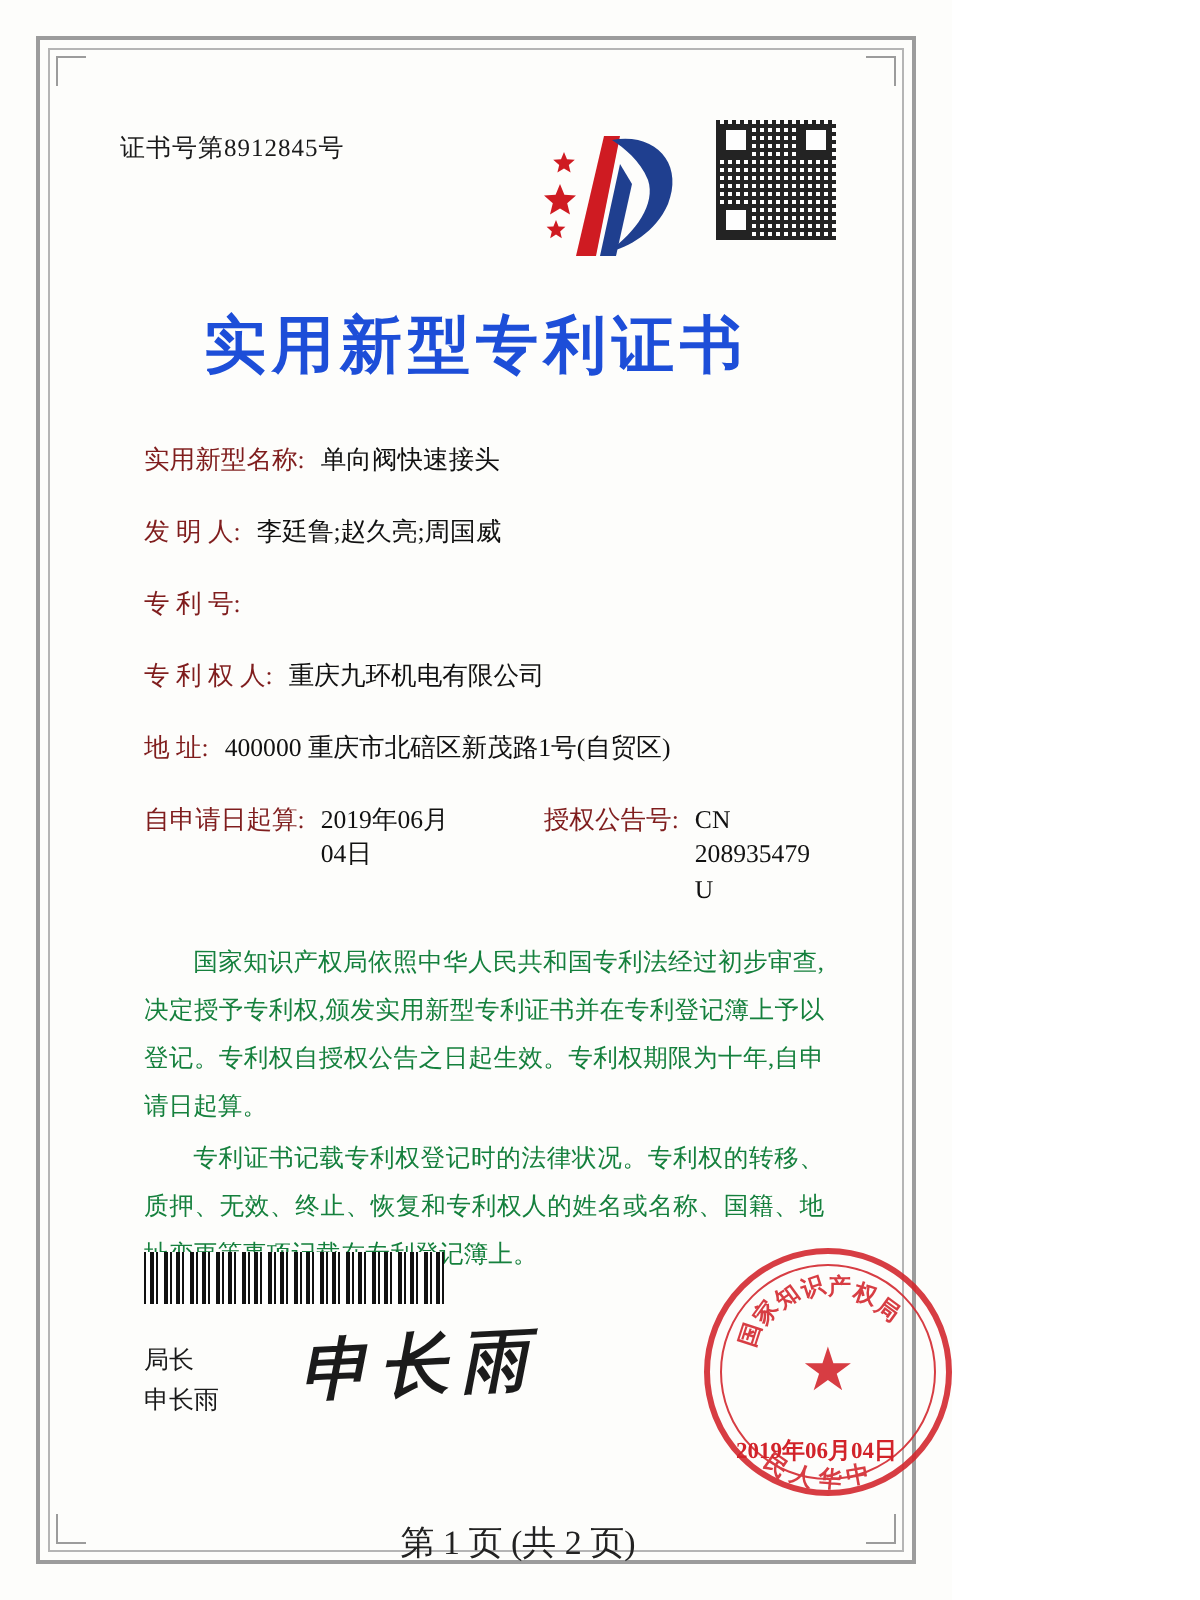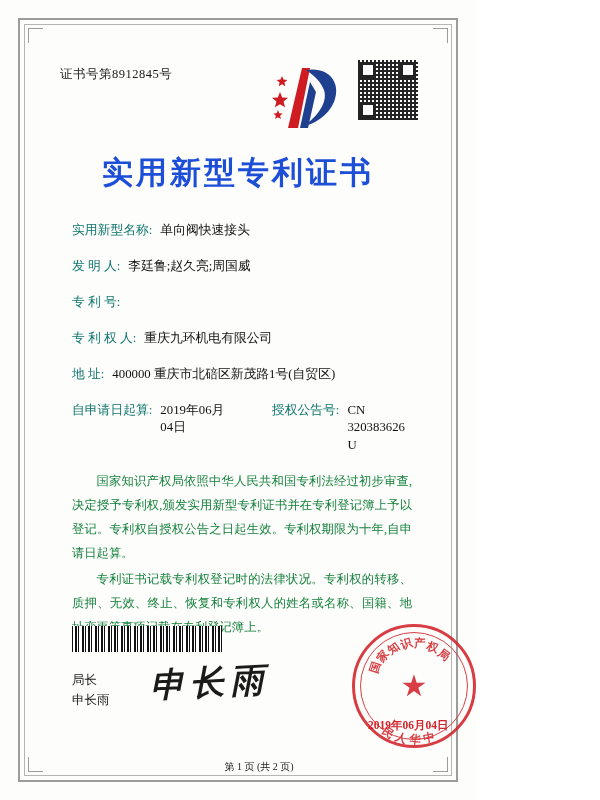--- a/index.html
+++ b/index.html
@@ -126,21 +126,21 @@
   }
   .field-row {
     display: flex;
     align-items: baseline;
     margin-bottom: 18px;
     font-size: 12.8px;
     line-height: 1.4;
   }
   .field-label {
     white-space: nowrap;
-    color: #0f766e;
+    color: #7f1d1d;
   }
   .field-value {
     margin-left: 8px;
     color: #111;
   }
   .field-row.two-col .col2 {
     margin-left: 44px;
     white-space: nowrap;
   }
 
@@ -241,21 +241,21 @@
     color: #d2232a;
     font-weight: bold;
   }
 
   .page-footer {
     position: absolute;
     left: 0;
     right: 0;
     top: 760px;
     text-align: center;
-    font-size: 10px;
+    font-size: 17px;
     color: #222;
     padding-left: 42px;
   }
 </style>
 </head>
 <body>
 
 <div class="page">
 
   <div class="border-outer"></div>
@@ -301,21 +301,21 @@
       <span class="field-value">重庆九环机电有限公司</span>
     </div>
     <div class="field-row">
       <span class="field-label">地 址:</span>
       <span class="field-value">400000 重庆市北碚区新茂路1号(自贸区)</span>
     </div>
     <div class="field-row two-col">
       <span class="field-label">自申请日起算:</span>
       <span class="field-value">2019年06月04日</span>
       <span class="field-label col2">授权公告号:</span>
-      <span class="field-value">CN 320383626 U</span>
+      <span class="field-value">CN 208935479 U</span>
     </div>
   </div>
 
   <div class="paras">
     <p>国家知识产权局依照中华人民共和国专利法经过初步审查,决定授予专利权,颁发实用新型专利证书并在专利登记簿上予以登记。专利权自授权公告之日起生效。专利权期限为十年,自申请日起算。</p>
     <p>专利证书记载专利权登记时的法律状况。专利权的转移、质押、无效、终止、恢复和专利权人的姓名或名称、国籍、地址变更等事项记载在专利登记簿上。</p>
   </div>
 
   <div class="barcode"></div>
 

